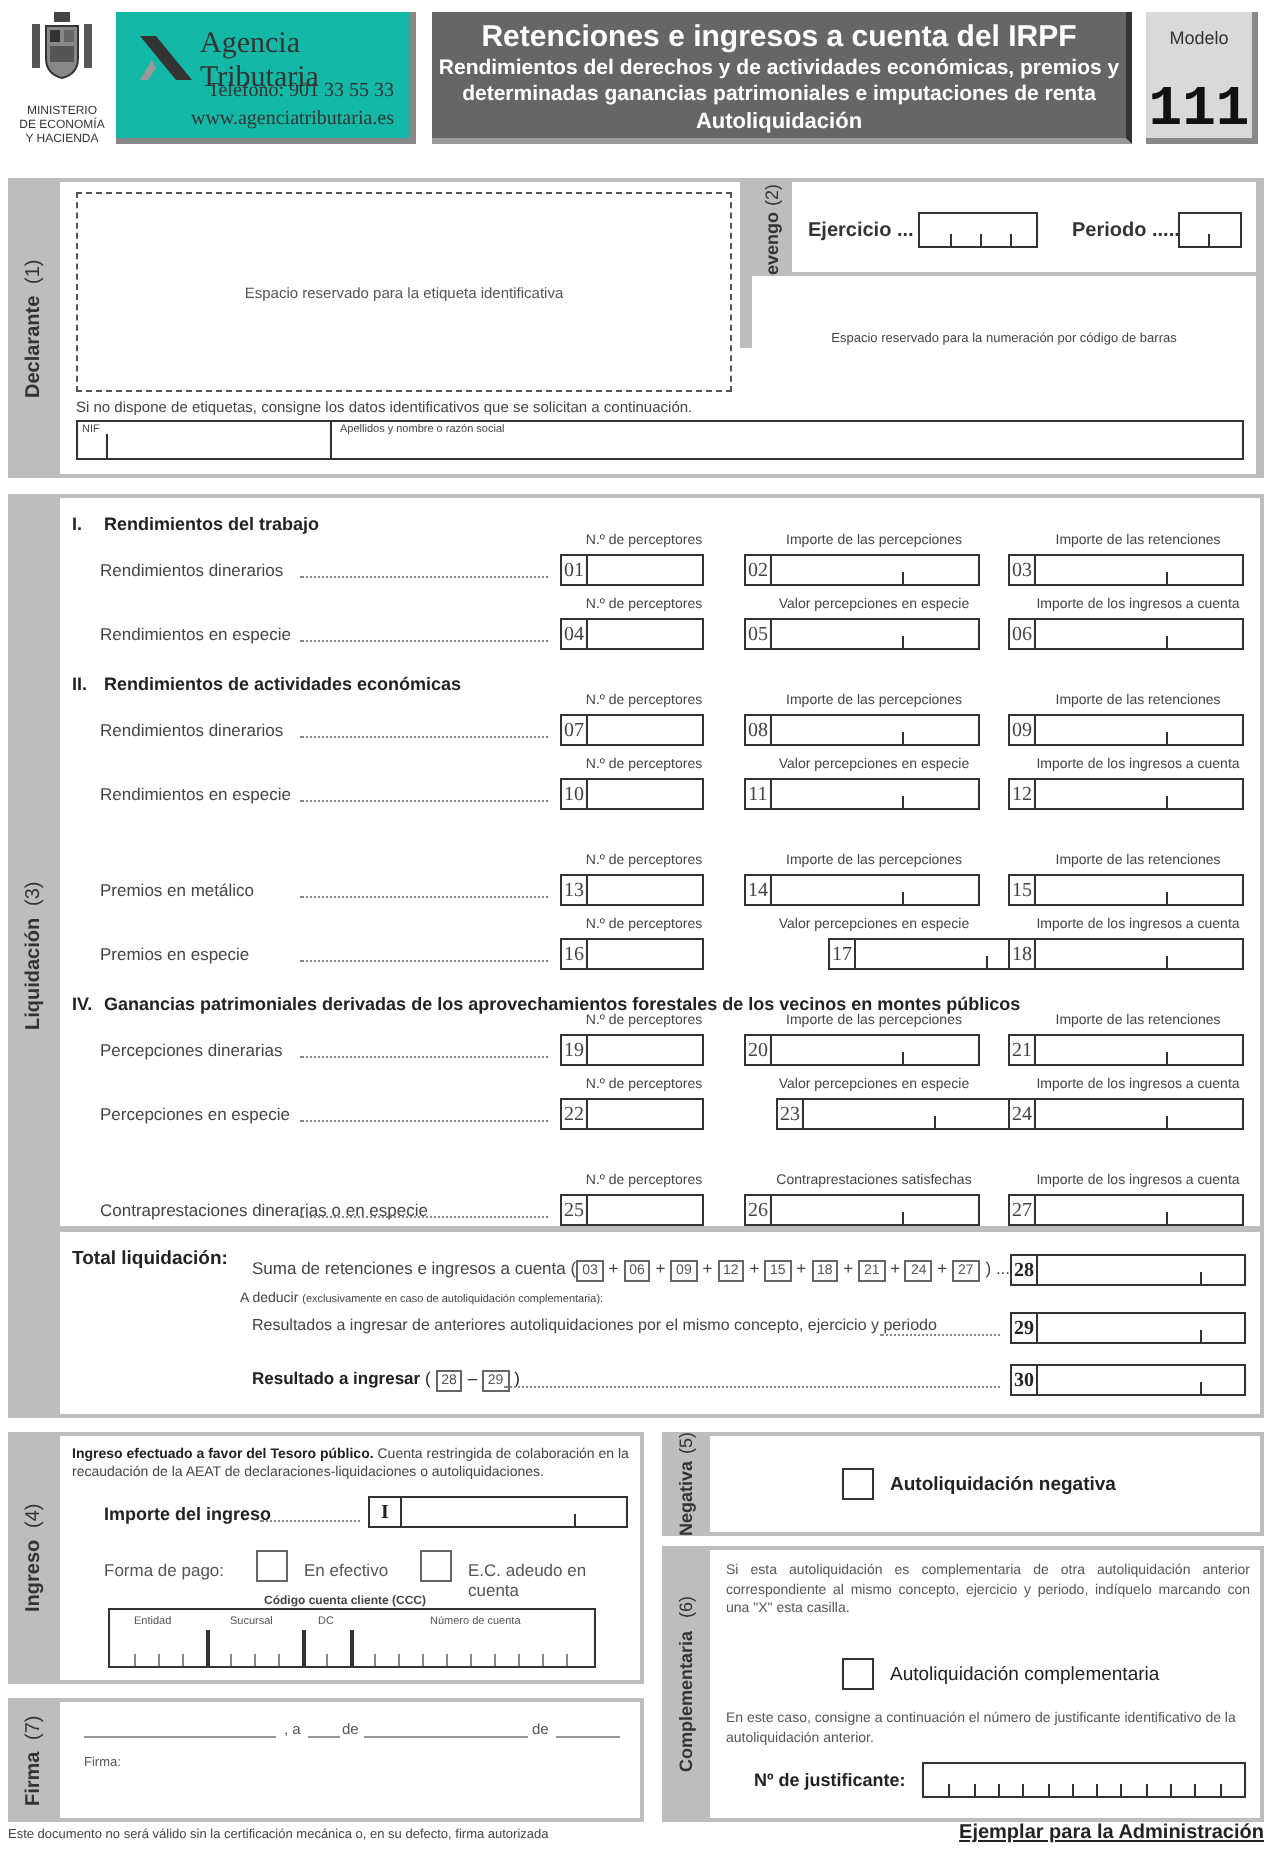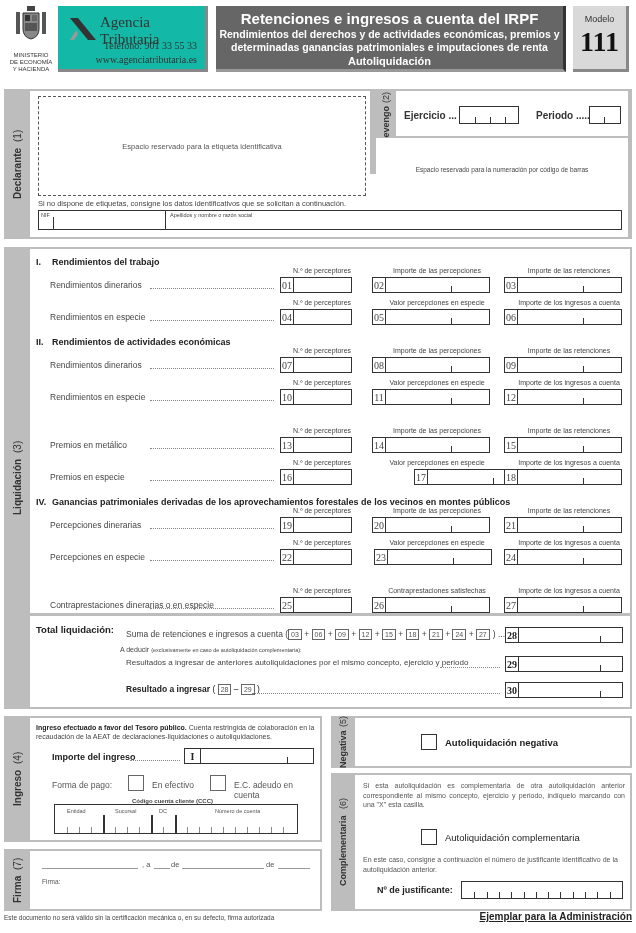--- a/index.html
+++ b/index.html
@@ -16,21 +16,21 @@
 .agency{left:58px;top:6px;width:150px;height:66px;background:#14b8a6;border-right:3px solid #888;border-bottom:3px solid #888}
 .agency-name{position:absolute;left:42px;top:8px;font-family:"Liberation Serif",serif;font-size:15px;color:#333}
 .agency-phone{position:absolute;right:8px;top:34px;font-size:10px;color:#333;font-family:"Liberation Serif",serif}
 .agency-web{position:absolute;right:8px;top:48px;font-size:10px;color:#333;font-family:"Liberation Serif",serif}
 .title-box{left:216px;top:6px;width:350px;height:66px;background:#666;border-right:3px solid #333;border-bottom:3px solid #999;color:#fff;text-align:center}
 .title-main{font-size:15px;font-weight:bold;margin-top:4px}
 .title-sub{font-size:10.5px;font-weight:bold;line-height:12px;margin-top:1px}
 .title-auto{font-size:11px;font-weight:bold;margin-top:2px}
 .modelo-box{left:573px;top:6px;width:56px;height:66px;background:#d9d9d9;border-right:3px solid #888;border-bottom:3px solid #888;text-align:center}
 .modelo-label{font-size:9px;margin-top:8px;color:#333}
-.modelo-num{font-family:Liberation Serif, serif;font-weight:bold;font-size:28px;color:#111;margin-top:2px}
+.modelo-num{font-family:Liberation Mono, monospace;font-weight:bold;font-size:28px;color:#111;margin-top:16px}
 
 .field{position:absolute;border:1.5px solid #333;background:#fff;height:16px}
 .field .code{position:absolute;left:0;top:0;height:100%;width:13px;border-right:1.5px solid #333;font-size:10px;font-family:"Liberation Serif",serif;display:flex;align-items:center;justify-content:center;color:#444}
 .field .tick{position:absolute;bottom:0;width:1px;height:6px;background:#333}
 .colhead{position:absolute;font-size:7px;color:#444;text-align:center;width:120px}
 .rowlabel{position:absolute;font-size:8.5px;color:#444;white-space:nowrap}
 .dots{position:absolute;border-bottom:1px dotted #888;height:1px}
 .sechead{position:absolute;font-size:9px;font-weight:bold;color:#222;white-space:nowrap}
 .sechead .rn{display:inline-block;width:16px}
 .checkbox{position:absolute;width:16px;height:16px;border:1.5px solid #333;background:#fff}
@@ -230,21 +230,21 @@
       <div class="tick" style="left: 78px;"></div>
     </div>
     <div class="colhead" style="left: 232px; top: 290px;">N.º de perceptores</div>
     <div class="colhead" style="left: 347px; top: 290px;">Valor percepciones en especie</div>
     <div class="colhead" style="left: 479px; top: 290px;">Importe de los ingresos a cuenta</div>
     <div class="rowlabel" style="left: 20px; top: 303px;">Percepciones en especie</div>
     <div class="dots" style="left: 120px; width: 124px; top: 311px;"></div>
     <div class="field" style="left: 250px; top: 300px; width: 72px;">
       <div class="code">22</div>
     </div>
-    <div class="field" style="left: 344px; top: 300px; width: 118px;">
+    <div class="field" style="left: 358px; top: 300px; width: 118px;">
       <div class="code">23</div>
       <div class="tick" style="left: 78px;"></div>
     </div>
     <div class="field" style="left: 474px; top: 300px; width: 118px;">
       <div class="code">24</div>
       <div class="tick" style="left: 78px;"></div>
     </div>
     <div class="colhead" style="left: 232px; top: 338px;">N.º de perceptores</div>
     <div class="colhead" style="left: 347px; top: 338px;">Contraprestaciones satisfechas</div>
     <div class="colhead" style="left: 479px; top: 338px;">Importe de los ingresos a cuenta</div>

